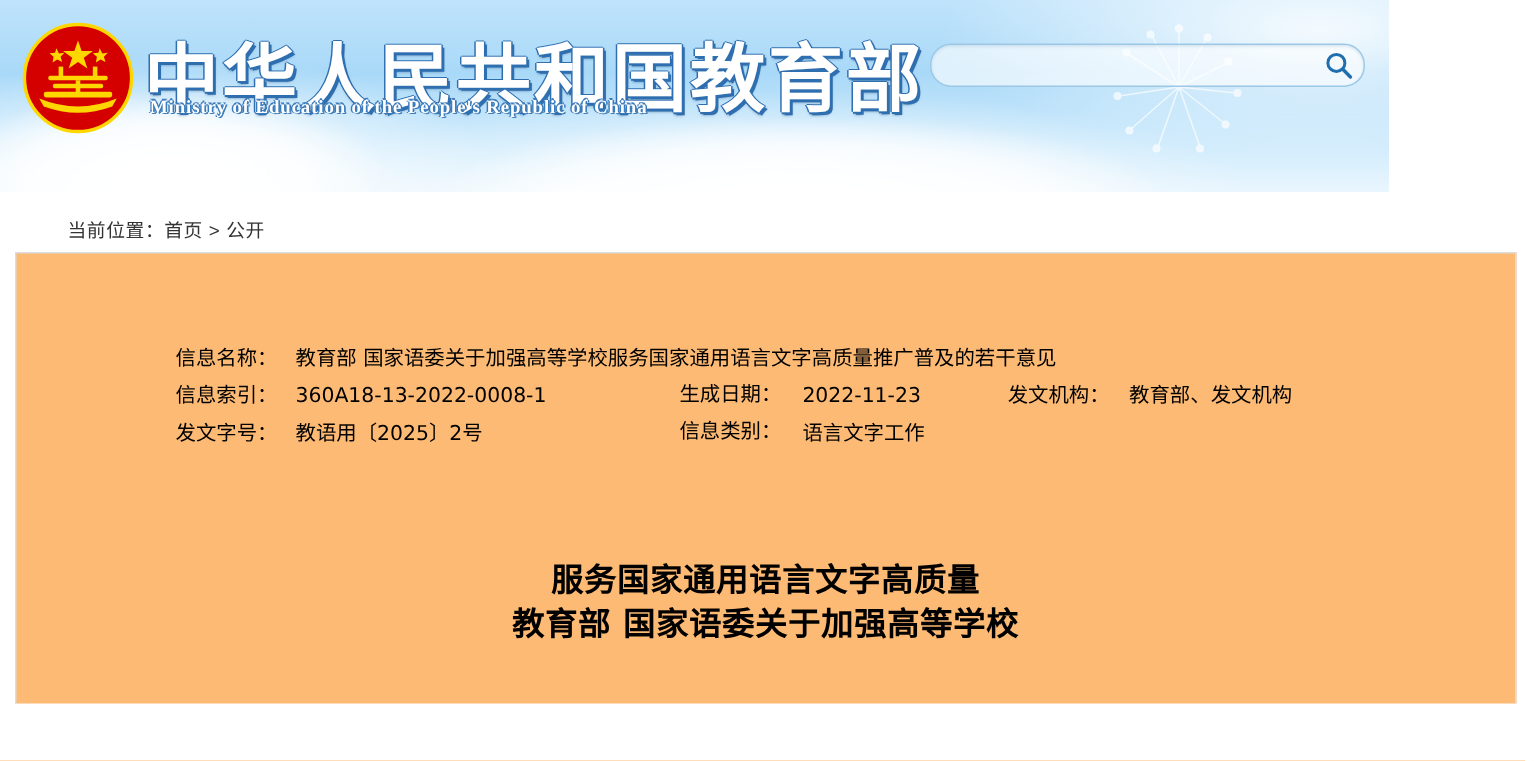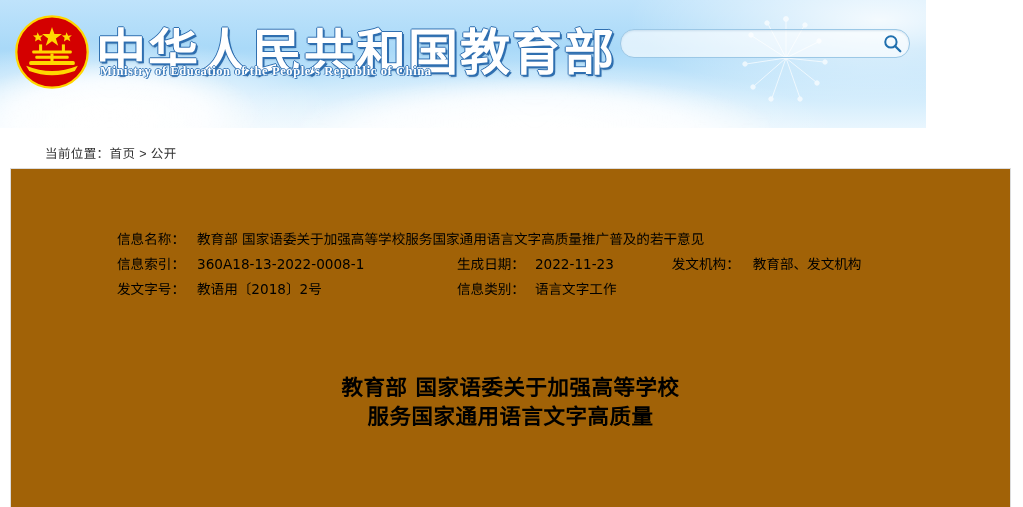--- a/index.html
+++ b/index.html
@@ -137,42 +137,42 @@
   .breadcrumb a {
     color: #333;
     text-decoration: none;
   }
 
   
   .panel {
     position: absolute;
     left: 10px; top: 168px;
     width: 1001px;
-    height: 339px;
+    height: 301px;
     border: 1px solid #dcdcdc;
     border-bottom: none;
-    background: #a16207;
+    background: #fdba74;
     box-sizing: border-box;
   }
 
   
   .meta {
     position: absolute;
     left: 88px; top: 58px;
     width: 820px;
     font-size: 13.6px;
     color: #000;
     line-height: 25px;
     border-collapse: collapse;
     font-family: "DejaVu Sans", "Liberation Sans", sans-serif;
   }
   .meta td { padding: 0; vertical-align: top; white-space: nowrap; }
   .meta td.lbl { width: 86px; text-align: right; padding-right: 12px; }
   .meta td.val { padding-right: 26px; margin-left: 14px; }
-  .meta td.lbl2 { width: 76px; text-align: right; padding-right: 10px; }
+  .meta td.lbl2 { width: 76px; text-align: center; padding-right: 10px; font-family: Liberation Mono, monospace; }
   .meta td.val-wide { white-space: normal; }
 
   
   .doc-title {
     position: absolute;
     left: 0; right: 0;
     top: 204px;
     text-align: center;
     font-family: "DejaVu Sans", "Liberation Sans", sans-serif;
     font-size: 21.5px;
@@ -267,25 +267,25 @@
       <td class="val">360A18-13-2022-0008-1</td>
       <td class="lbl2">生成日期：</td>
       <td class="val">2022-11-23</td>
       <td>
         <span>发文机构：</span>
         &nbsp;&nbsp;<span>教育部、发文机构</span>
       </td>
     </tr>
     <tr>
       <td class="lbl">发文字号：</td>
-      <td class="val">教语用〔2018〕2号</td>
+      <td class="val">教语用〔2025〕2号</td>
       <td class="lbl2">信息类别：</td>
       <td class="val" colspan="2">语言文字工作</td>
     </tr>
   </tbody>
     </table>
 
   <div class="doc-title">
+    <div>服务国家通用语言文字高质量</div>
     <div>教育部 国家语委关于加强高等学校</div>
-    <div>服务国家通用语言文字高质量</div>
   </div>
 
 </div>
 
 </body></html>

